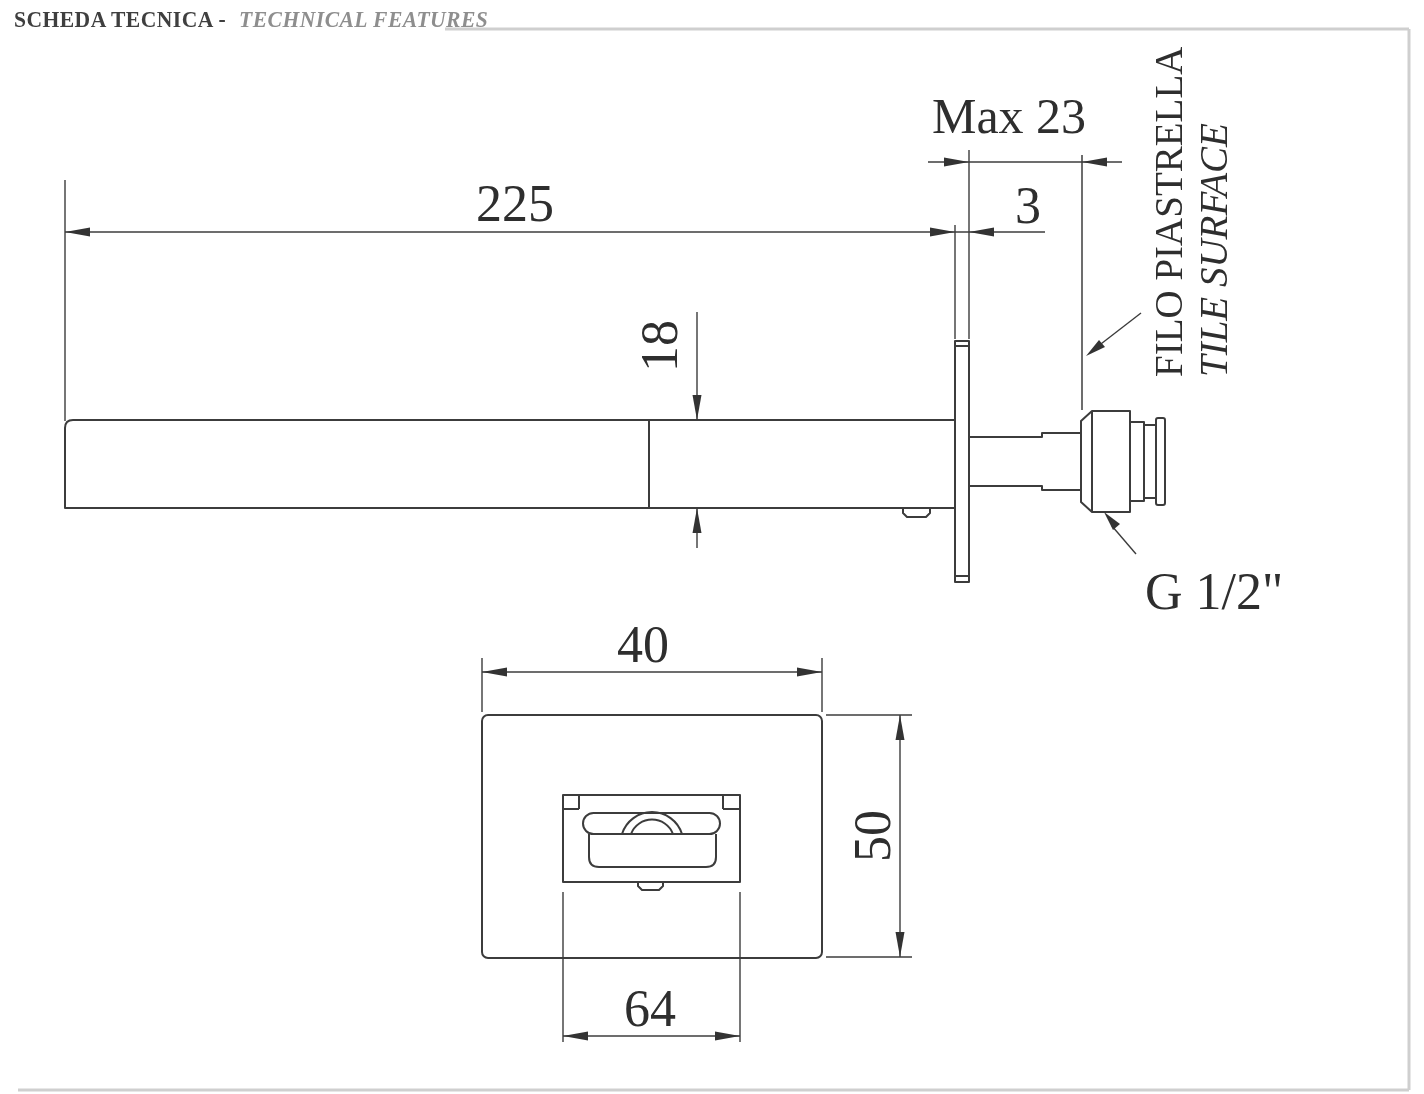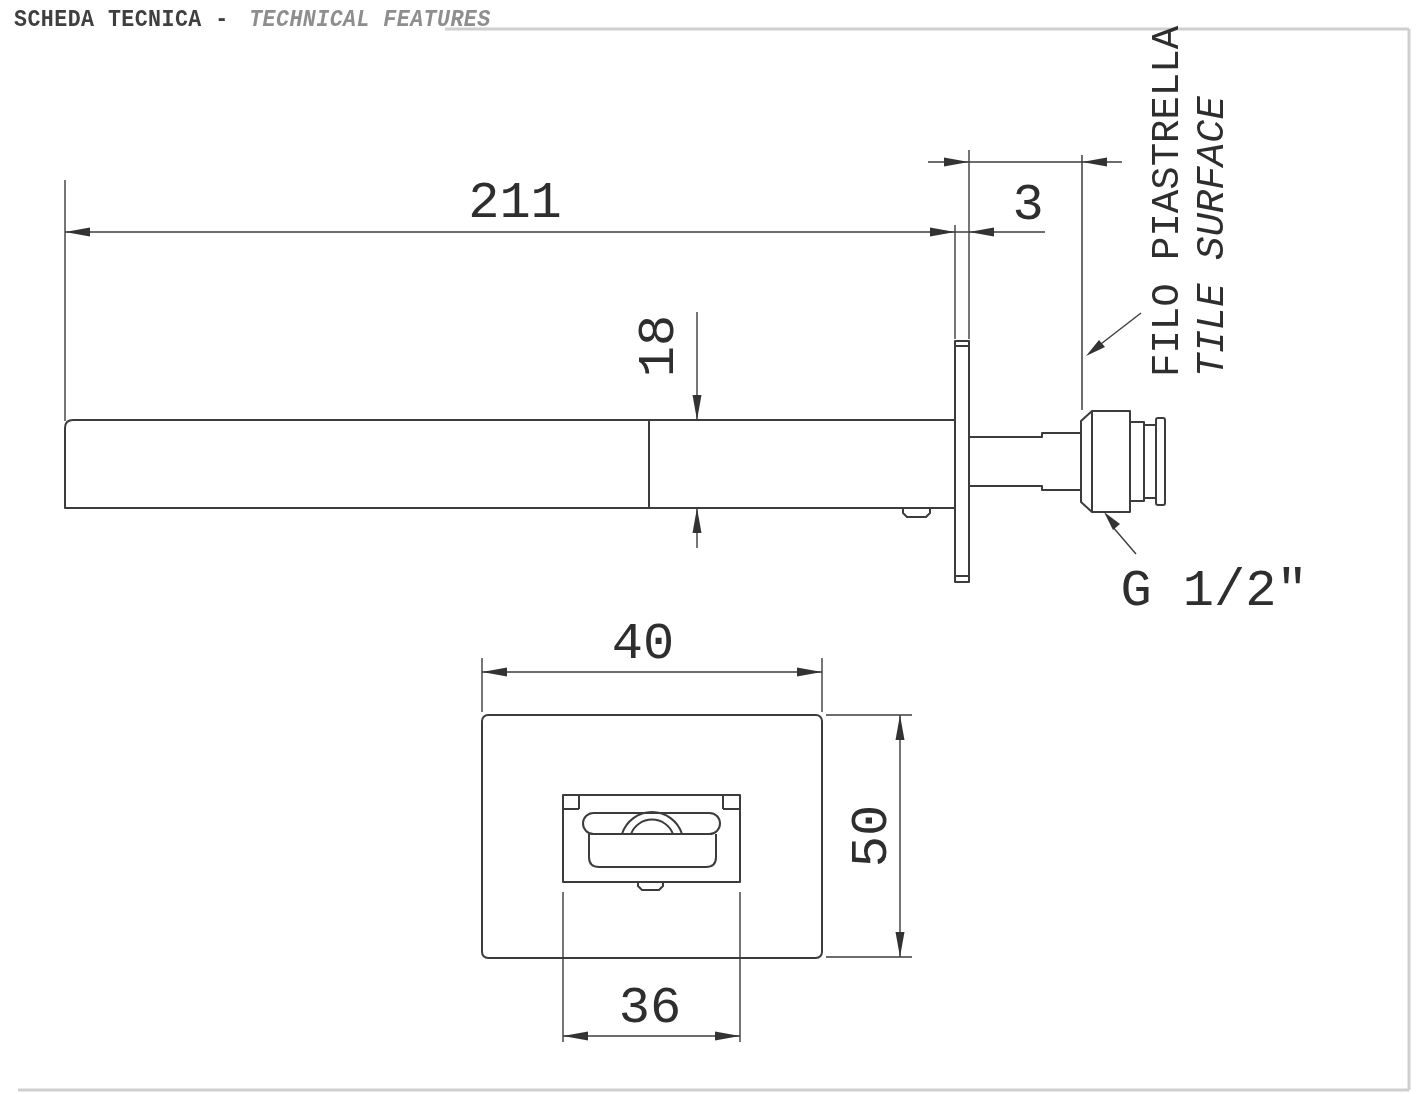--- a/index.html
+++ b/index.html
@@ -1,17 +1,17 @@
 <!DOCTYPE html>
 <html><head>
 <meta charset="utf-8">
 <style>
   html,body{margin:0;padding:0;background:#ffffff;}
   #page{position:relative;width:1424px;height:1094px;background:#ffffff;overflow:hidden;
-        font-family:Liberation Mono, monospace;border-radius:10px;}
+        font-family:Liberation Serif, serif;border-radius:10px;}
   #drawing{position:absolute;left:0;top:0;}
   .hdr{position:absolute;left:14px;top:6px;white-space:nowrap;
        transform:scaleX(0.9);transform-origin:left center;
        font-weight:bold;font-size:24px;letter-spacing:.5px;}
   .hdr .it{color:#3f3f3f;margin-right:8px;}
   .hdr .en{color:#8e8e8e;font-style:italic;}
   .dim-label{position:absolute;color:#2e2e2e;font-size:52px;white-space:nowrap;
              transform:translate(-50%,-50%);line-height:1;}
   .dim-label.rot{transform:translate(-50%,-50%) rotate(-90deg);}
   .dim-label.small{font-size:50px;}
@@ -115,33 +115,34 @@
       <polygon points="1104,512 1120,524 1113,530"></polygon>
       <polygon points="482,672 507,667.5 507,676.5"></polygon>
       <polygon points="822,672 797,667.5 797,676.5"></polygon>
       <polygon points="900,715 895.5,740 904.5,740"></polygon>
       <polygon points="900,957 895.5,932 904.5,932"></polygon>
       <polygon points="563,1036 588,1031.5 588,1040.5"></polygon>
       <polygon points="740,1036 715,1031.5 715,1040.5"></polygon>
     </g>
   </svg>
 
-  <div class="dim-label" style="left:515px;top:204px;">211</div>
+  <div class="dim-label" style="left:515px;top:204px;">225</div>
 
+  <div class="dim-label small" style="left:1009px;top:116px;">Max 23</div>
 
   <div class="dim-label" style="left:1028px;top:206px;">3</div>
 
   <div class="dim-label rot" style="left:660px;top:346px;">18</div>
 
   <div class="dim-label" style="left:1214px;top:592px;">G 1/2"</div>
 
   <div class="dim-label" style="left:643px;top:645px;">40</div>
 
   <div class="dim-label rot" style="left:873px;top:836px;">50</div>
 
-  <div class="dim-label" style="left:650px;top:1009px;">36</div>
+  <div class="dim-label" style="left:650px;top:1009px;">64</div>
 
   <div class="tile-label">
     <div class="it">FILO PIASTRELLA</div>
     <div class="en">TILE SURFACE</div>
   </div>
 
 </div>
 
 </body></html>

